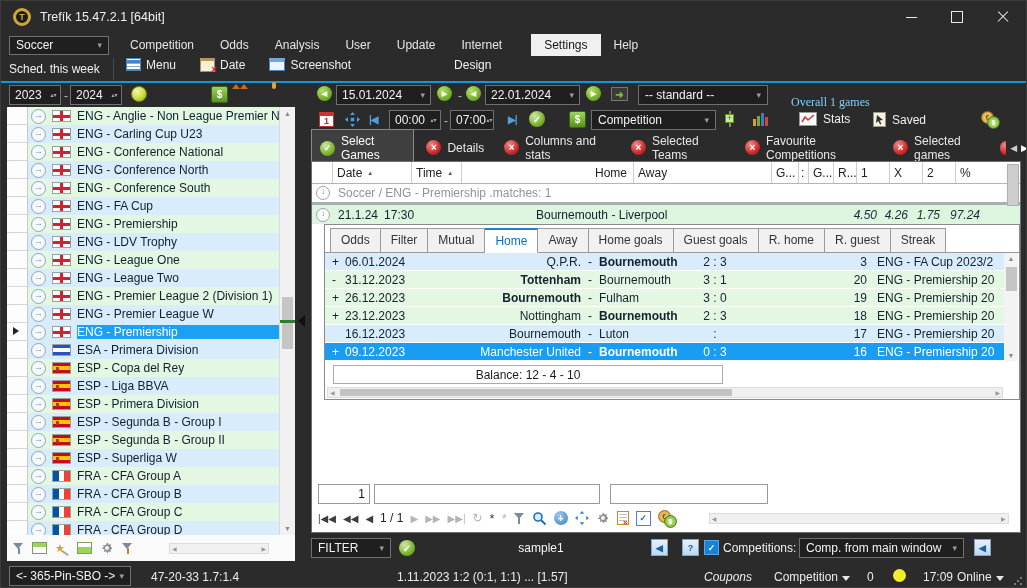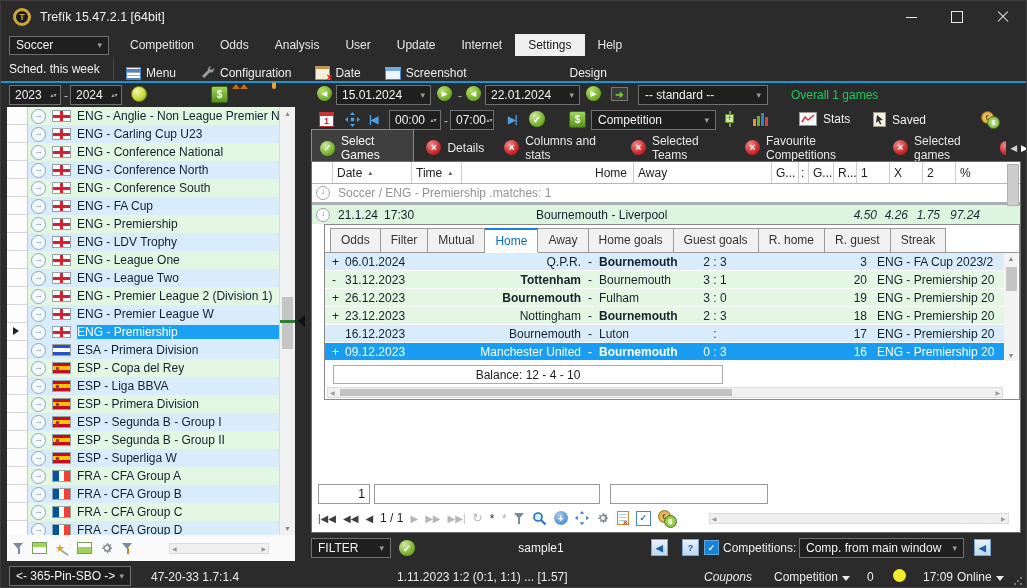--- a/index.html
+++ b/index.html
@@ -16,26 +16,26 @@
   .glyph-max{width:10px;height:10px;border:1px solid #e8e8e8;}
   .glyph-close{position:relative;width:12px;height:12px;}
   .glyph-close::before,.glyph-close::after{content:"";position:absolute;left:-1px;top:5px;width:14px;height:1.4px;background:#e8e8e8;}
   .glyph-close::before{transform:rotate(45deg);} .glyph-close::after{transform:rotate(-45deg);}
   
   .menubar{position:absolute;left:0;top:32px;width:100%;height:24px;display:flex;align-items:center;}
   .darkbox{background:#1f1f1f;border:1px solid #707070;color:#f2f2f2;display:flex;align-items:center;box-sizing:border-box;}
   .sportsel{width:100px;height:19px;margin-left:8px;padding:0 6px;justify-content:space-between;}
   .chev{color:#9a9a9a;font-size:9px;line-height:1;}
   .menuitem{padding:4px 13px;color:#e6e6e6;cursor:default;}
-  .menuitem.active{background:#f0f0f0;color:#151515;}
+  .menuitem.active{background:#f0f0f0;color:#151515;margin-left:16px;}
   
   .toolbar{position:absolute;left:0;top:56px;width:100%;height:24px;display:flex;align-items:center;}
   .sched{width:104px;padding-left:8px;color:#f0f0f0;}
   .tbdivider{width:1px;height:22px;background:#4a4a4a;}
-  .tbbtn{display:flex;align-items:flex-end;gap:5px;padding:0 12px;height:22px;color:#efefef;}
+  .tbbtn{display:flex;align-items:flex-start;gap:5px;padding:0 12px;height:22px;color:#efefef;}
   .accent{position:absolute;left:0;top:80px;width:100%;height:2px;background:#1597d6;}
   
   .cir{border-radius:50%;display:inline-flex;align-items:center;justify-content:center;flex:none;}
   .cir-green{width:15px;height:15px;background:radial-gradient(circle at 35% 30%,#b4e06a,#76b02c 60%,#4f8a15);color:#fff;font-size:7px;font-weight:bold;}
   .cir-check{width:16px;height:16px;background:radial-gradient(circle at 35% 30%,#cfe9a0,#79b42e 60%,#517f12);color:#fff;font-size:10px;font-weight:bold;}
   .ball{width:16px;height:16px;border-radius:50%;background:radial-gradient(circle at 35% 30%,#f2f7b0,#cbdc3f 55%,#93a416);border:1px solid #7e8c10;box-sizing:border-box;}
   .ico{display:inline-flex;align-items:center;justify-content:center;flex:none;}
   .ico-dollar{width:15px;height:15px;background:linear-gradient(#9fd45c,#55931d);border:1px solid #39660e;border-radius:2px;color:#fff;font-size:10px;font-weight:bold;}
   .ico-fox{width:16px;height:14px;background:radial-gradient(circle at 50% 55%,#f4a24b,#c96a14);border-radius:4px 4px 6px 6px;position:relative;}
   .ico-fox::before,.ico-fox::after{content:"";position:absolute;top:-3px;border-left:4px solid transparent;border-right:4px solid transparent;border-bottom:5px solid #c96a14;}
@@ -206,26 +206,20 @@
   </div>
 
   <div class="toolbar">
     <span class="sched">Sched. this week</span>
     <div class="tbdivider"></div>
     <div class="tbbtn">
       <span class="ico ico-menu"></span>
       <span>Menu</span>
     </div>
     <div class="tbbtn">
-      <svg width="15" height="15" viewBox="0 0 15 15">
-          <path d="M11 1.5a3 3 0 0 0-3 3.8L2.2 11l1.9 1.9 5.7-5.7a3 3 0 0 0 3.9-3.9L11.8 5l-1.7-.4L9.7 2.9z" fill="#9aa2aa" stroke="#6e767e" stroke-width=".6"></path>
-        </svg>
-      <span>Configuration</span>
-    </div>
-    <div class="tbbtn">
       <span class="ico ico-caldate"></span>
       <span>Date</span>
     </div>
     <div class="tbbtn">
       <span class="ico ico-screens"></span>
       <span>Screenshot</span>
     </div>
     <div class="tbbtn" style="margin-left:60px;">
       <span class="ico ico-design">
           <i></i>
@@ -264,21 +258,21 @@
     <div class="darkbox abs" style="left:484px;top:2px;width:95px;height:20px;padding:0 5px;justify-content:space-between;">
       <span>22.01.2024</span>
       <span class="chev">▾</span>
     </div>
     <span class="cir cir-green abs" style="left:585px;top:3px;">▶</span>
     <span class="ico ico-calarr abs" style="left:610px;top:4px;">➜</span>
     <div class="darkbox abs" style="left:637px;top:2px;width:130px;height:20px;padding:0 6px;justify-content:space-between;">
       <span>-- standard --</span>
       <span class="chev">▾</span>
     </div>
-    <span class="abs" style="left:790px;top:5px;color:#22c55e;">Overall 1 games</span>
+    <span class="abs" style="left:790px;top:12px;color:#7dd3fc;font-family:Liberation Serif, serif;">Overall 1 games</span>
   </div>
 
   <div class="abs" style="left:300px;top:106px;width:727px;height:27px;">
     <span class="ico ico-cal1 abs" style="left:18px;top:5px;">1</span>
     <svg class="abs" style="left:44px;top:5px;" width="15" height="15" viewBox="0 0 14 14">
         <path d="M7 0l2.3 2.8H4.7zM7 14l2.3-2.8H4.7zM0 7l2.8-2.3v4.6zM14 7l-2.8-2.3v4.6z" fill="#4d9fe0"></path>
         <rect x="5.4" y="5.4" width="3.2" height="3.2" fill="#4d9fe0"></rect>
       </svg>
     <span class="skip abs" style="left:68px;top:7px;">|◀</span>
     <div class="spinbox abs" style="left:88px;top:3px;width:52px;">

